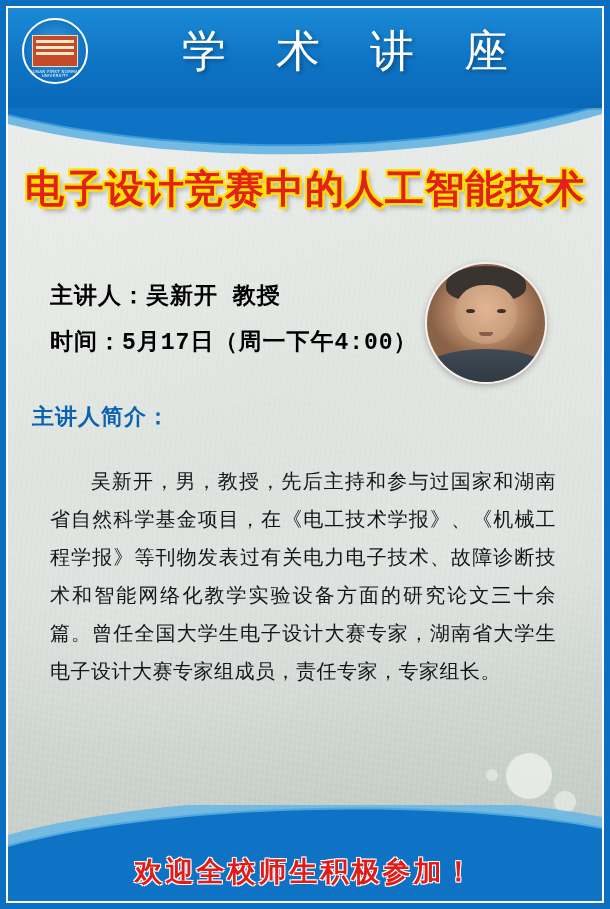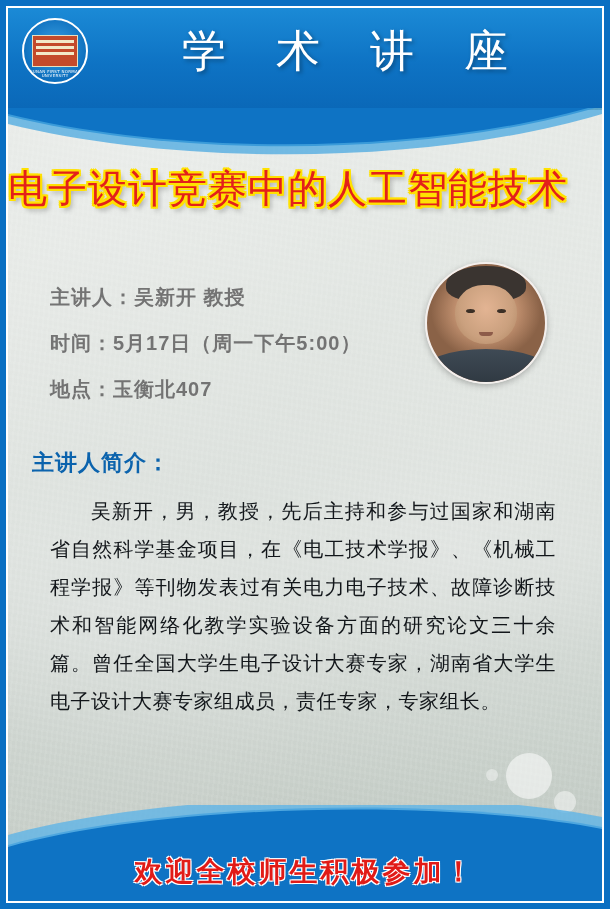--- a/index.html
+++ b/index.html
@@ -177,43 +177,43 @@
   
   .content {
     position: absolute;
     left: 8px; right: 8px;
     top: 120px;
     bottom: 104px;
     z-index: 25;
   }
   .main-title {
     margin-top: 42px;
-    text-align: left;
+    text-align: center;
     font-size: 39px;
-    font-weight: normal;
+    font-weight: bold;
     color: #e3201b;
     letter-spacing: 1px;
     font-family: "DejaVu Serif", "Liberation Serif", serif;
     text-shadow:
       2px 0 0 #ffe100, -2px 0 0 #ffe100, 0 2px 0 #ffe100, 0 -2px 0 #ffe100,
       2px 2px 0 #ffe100, -2px 2px 0 #ffe100, 2px -2px 0 #ffe100, -2px -2px 0 #ffe100,
       3px 4px 5px rgba(0,0,0,0.35);
   }
   .info-block {
     margin-top: 58px;
     padding-left: 42px;
     position: relative;
   }
   .info-line {
-    font-size: 20px;
+    font-size: 23px;
     font-weight: bold;
-    color: #737373;
+    color: #000000;
     line-height: 46px;
     letter-spacing: 1px;
-    font-family: Liberation Sans, sans-serif;
+    font-family: Liberation Mono, monospace;
   }
   .portrait {
     position: absolute;
     right: 55px;
     top: -12px;
     width: 118px;
     height: 118px;
     border-radius: 50%;
     overflow: hidden;
     border: 2px solid rgba(255,255,255,0.9);
@@ -266,21 +266,21 @@
 
   .bio-title {
     margin-top: 36px;
     padding-left: 24px;
     font-size: 22px;
     font-weight: bold;
     color: #0b63ad;
     letter-spacing: 1px;
   }
   .bio-body {
-    margin-top: 14px;
+    margin-top: 30px;
     padding: 0 46px 0 42px;
     font-size: 20px;
     line-height: 38px;
     color: #12161a;
     text-align: justify;
     letter-spacing: .5px;
     font-family: "DejaVu Sans", "Liberation Sans", sans-serif;
   }
   .bio-body .indent { display: inline-block; width: 2em; }
 </style>
@@ -318,22 +318,21 @@
     <div class="info-block">
       <div class="portrait">
         <div class="hair"></div>
         <div class="face"></div>
         <div class="eye l"></div>
         <div class="eye r"></div>
         <div class="mouth"></div>
         <div class="body"></div>
       </div>
       <div class="info-line">主讲人：吴新开 教授</div>
-      <div class="info-line">时间：5月17日（周一下午5:00）</div>
-      <div class="info-line">地点：玉衡北407</div>
+      <div class="info-line">时间：5月17日（周一下午4:00）</div>
     </div>
 
     <div class="bio-title">主讲人简介：</div>
     <div class="bio-body"><span class="indent"></span><span>吴新开，男，教授，先后主持和参与过国家和湖南省自然科学基金项目，在《电工技术学报》、《机械工程学报》等刊物发表过有关电力电子技术、故障诊断技术和智能网络化教学实验设备方面的研究论文三十余篇。曾任全国大学生电子设计大赛专家，湖南省大学生电子设计大赛专家组成员，责任专家，专家组长。</span></div>
 
   </div>
 
   <div class="bottom-band">
     <svg viewBox="0 0 594 96" preserveAspectRatio="none">
       <path d="M0,40 C150,-2 430,-10 594,22 L594,96 L0,96 Z" fill="#0e73c4"></path>

